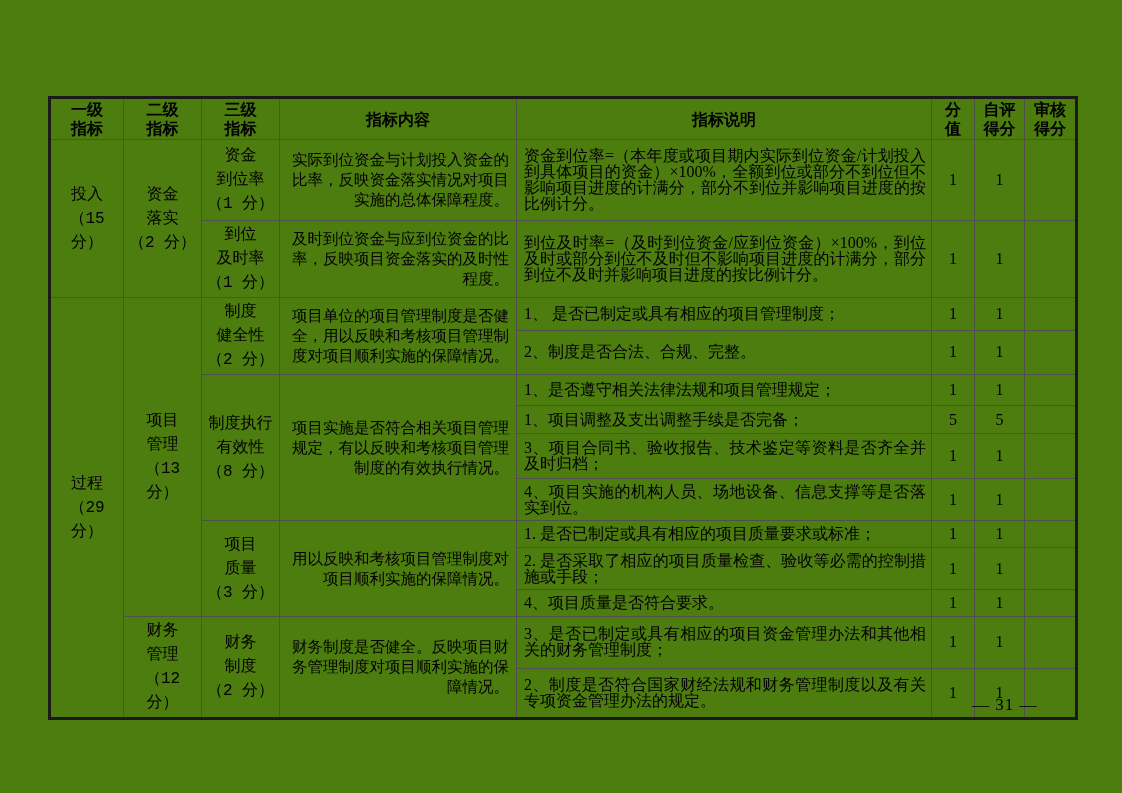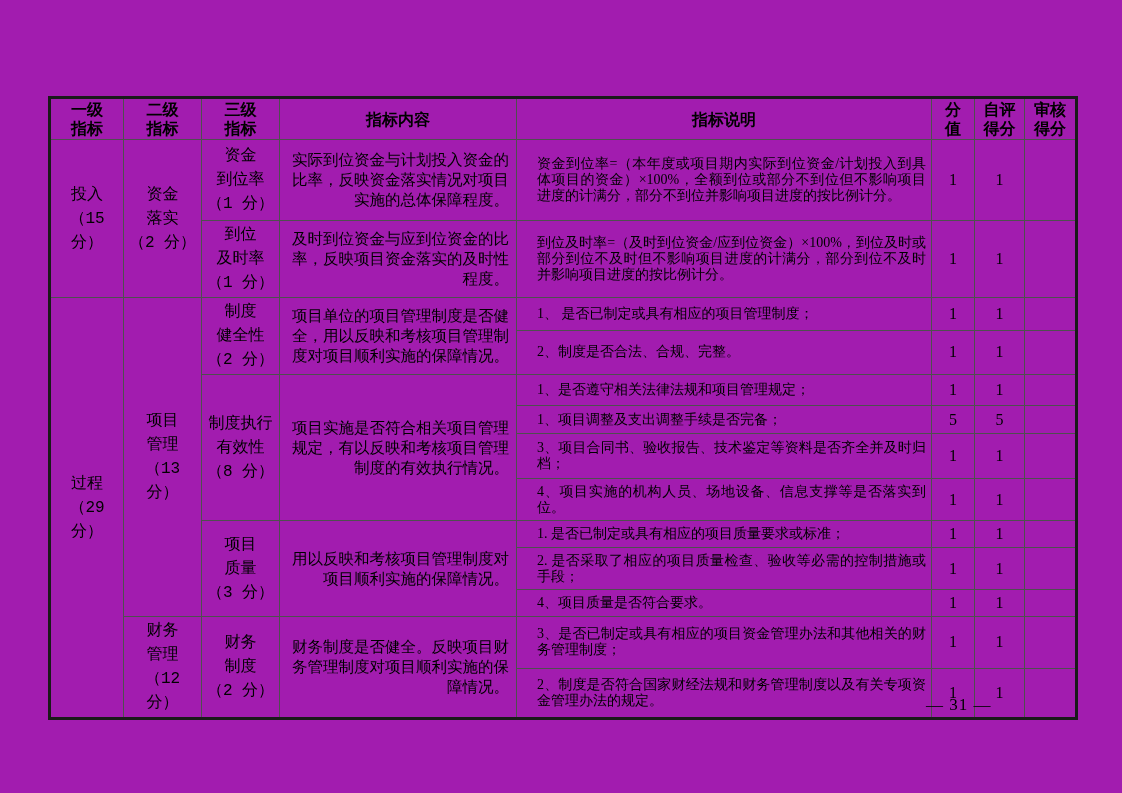--- a/index.html
+++ b/index.html
@@ -1,21 +1,21 @@
 <!DOCTYPE html>
 <html><head>
 <meta charset="utf-8">
 <style>
   * { box-sizing: border-box; }
   html, body { margin: 0; padding: 0; background: #ffffff; }
   .page {
     position: relative;
     width: 1122px;
     height: 793px;
-    background: #a21caf;
+    background: #4d7c0f;
     color: #000000;
     font-family: "Liberation Serif", "DejaVu Serif", serif;
     overflow: hidden;
   }
   table.indicator-table {
     position: absolute;
     left: 48px;
     top: 96px;
     width: 1029px;
     border-collapse: collapse;
@@ -44,33 +44,33 @@
     padding: 2px;
     font-family: Liberation Mono, monospace;
   }
   td.content {
     font-size: 15.5px;
     text-align: right;
     line-height: 20px;
     padding: 2px 7px 2px 9px;
   }
   td.explain {
-    font-size: 14px;
+    font-size: 16px;
     text-align: justify;
     line-height: 16px;
-    padding: 2px 5px 2px 20px;
+    padding: 2px 5px 2px 7px;
   }
   td.score {
     font-size: 16px;
     text-align: center;
     padding: 0;
   }
   .page-number {
     position: absolute;
-    left: 926px;
+    left: 972px;
     top: 695px;
     font-size: 17px;
     letter-spacing: 1px;
     white-space: nowrap;
   }
 </style>
 </head>
 <body>
 
 <div class="page">

